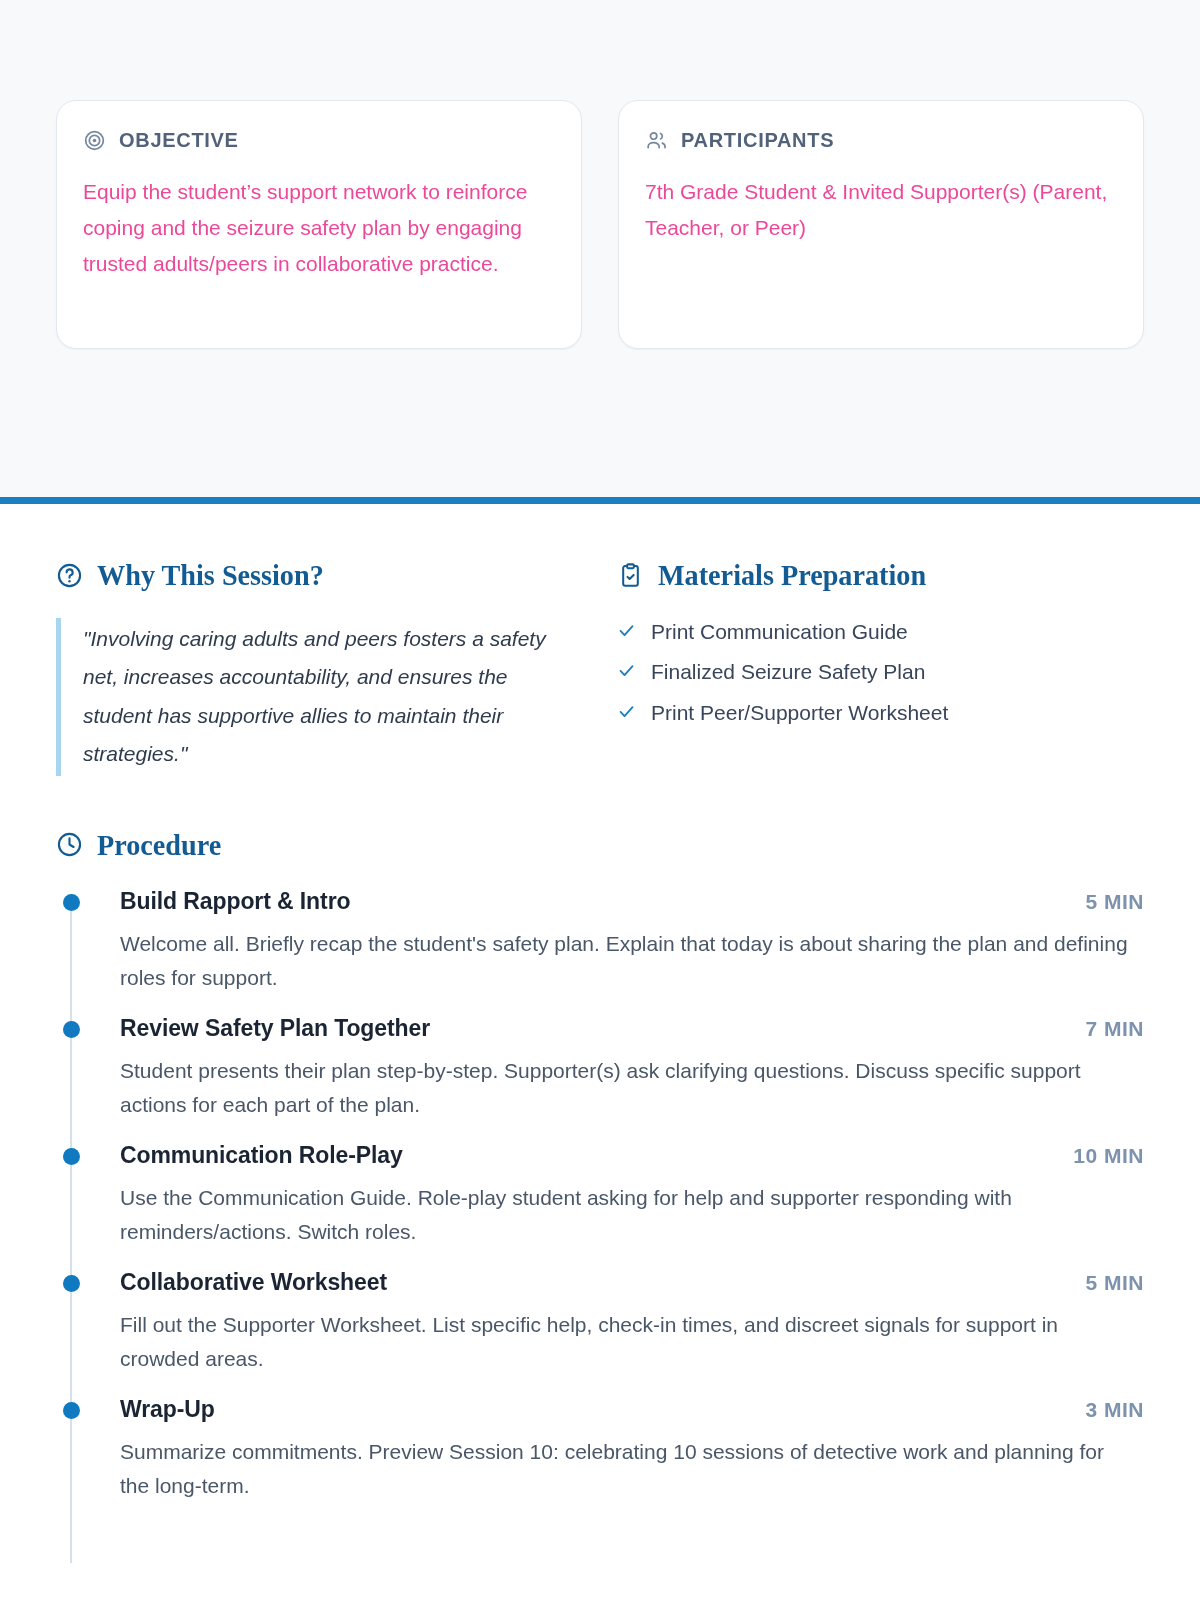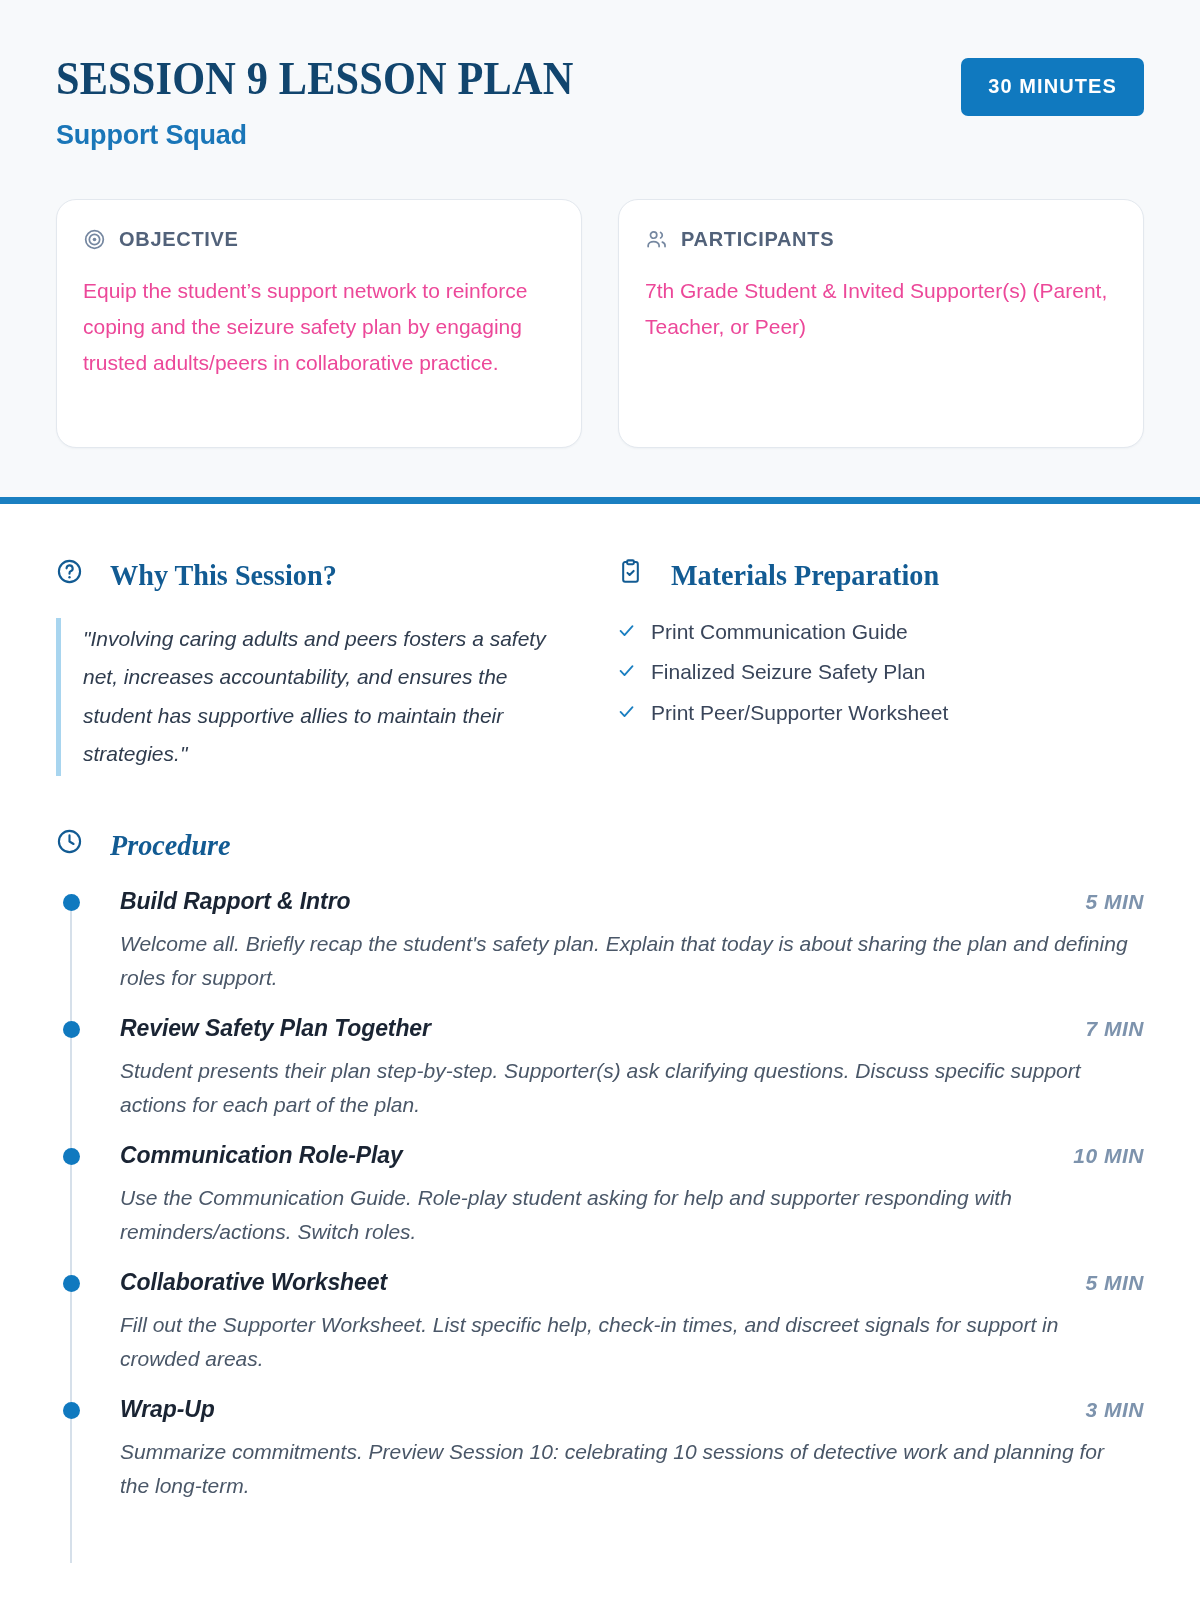--- a/index.html
+++ b/index.html
@@ -124,22 +124,22 @@
   .two-col {
     display: flex;
     gap: 46px;
     padding-top: 54px;
   }
   .col-left { width: 515px; flex: 0 0 515px; }
   .col-right { flex: 1; }
 
   .section-head {
     display: flex;
-    align-items: flex-start;
-    gap: 27px;
+    align-items: center;
+    gap: 14px;
     margin-bottom: 26px;
   }
   .section-title {
     font-family: "Liberation Serif", serif;
     font-weight: 700;
     font-size: 30px;
     color: #125b93;
     letter-spacing: 0px;
     transform: scaleX(0.94);
     transform-origin: left center;
@@ -175,21 +175,21 @@
     font-size: 22px;
     font-weight: 400;
     line-height: 1;
     flex: 0 0 19px;
     position: relative;
     top: 1px;
   }
   .check svg { display: block; width: 19px; height: 19px; }
 
   
-  .procedure-section { padding-top: 52px; font-style: italic; }
+  .procedure-section { padding-top: 52px; }
   .timeline {
     position: relative;
     margin-top: 24px;
     padding-left: 0;
   }
   .tl-line {
     position: absolute;
     left: 14px;
     top: 14px;
     bottom: -40px;
@@ -239,27 +239,20 @@
     margin-top: 12px;
     padding-right: 10px;
   }
 </style>
 </head>
 <body>
 
 <div class="page">
 
   <div class="header">
-    <div class="header-top">
-      <div class="title-block">
-        <h1 class="main-title">SESSION 9 LESSON PLAN</h1>
-        <div class="sub-title">Support Squad</div>
-      </div>
-      <div class="duration-badge">30 MINUTES</div>
-    </div>
 
     <div class="cards-row">
 
       <div class="info-card">
         <div class="card-head">
           <span class="card-icon">
             <svg viewBox="0 0 24 24" fill="none" stroke="currentColor" stroke-width="1.8">
               <circle cx="12" cy="12" r="9.2"></circle>
               <circle cx="12" cy="12" r="5.4"></circle>
               <circle cx="12" cy="12" r="1.9" fill="currentColor" stroke="none"></circle>

